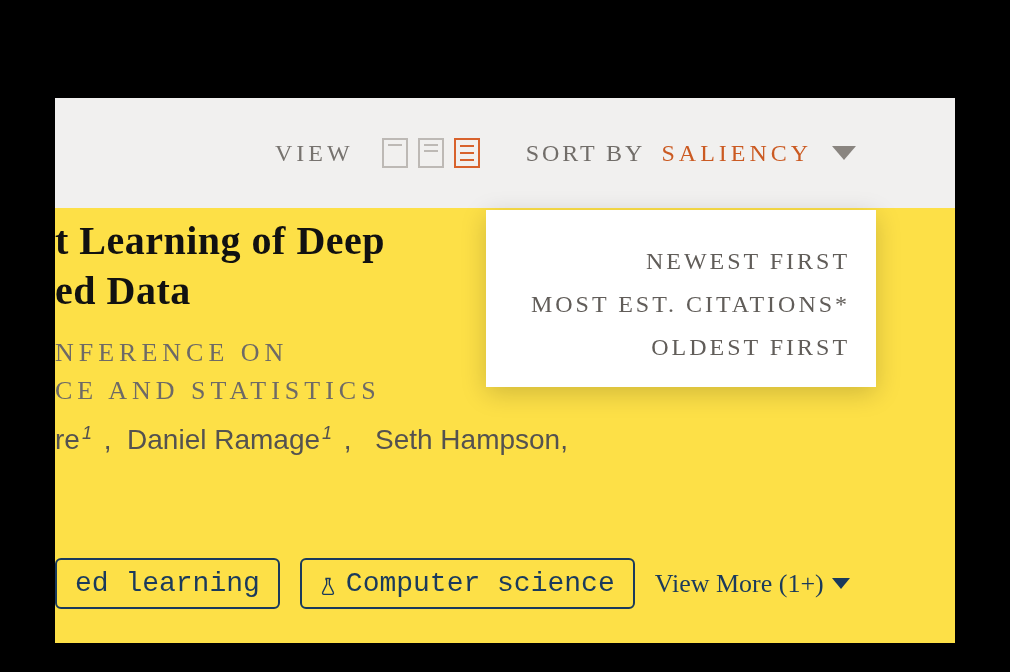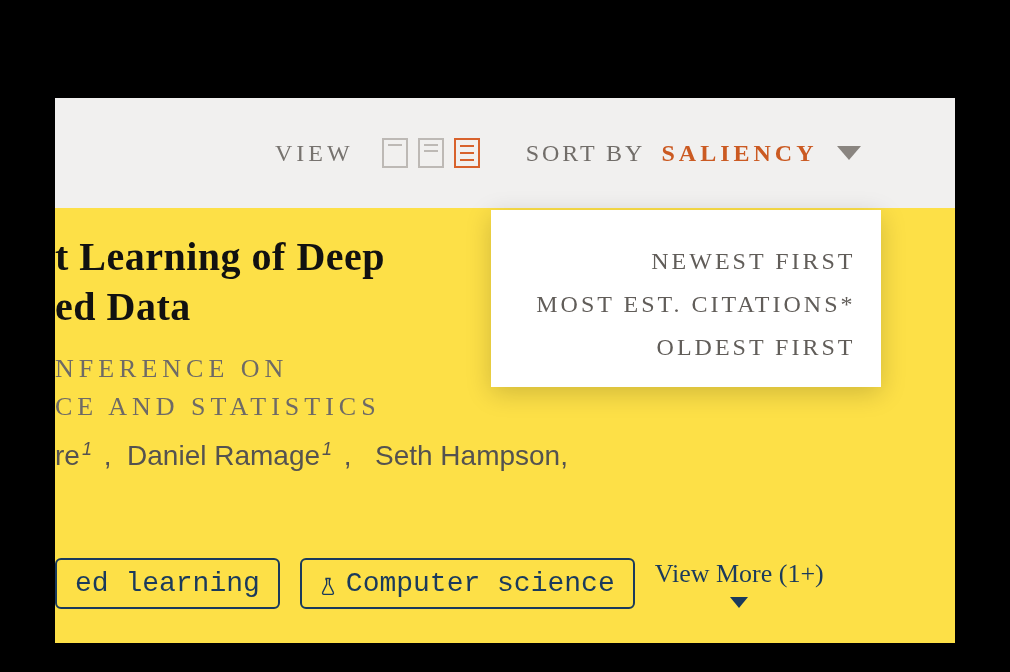--- a/index.html
+++ b/index.html
@@ -54,21 +54,21 @@
   .view-icon.full .ln {
     position:absolute; left:4px; right:4px; height:2px; background:#d8622c;
   }
   .sort-area {
     position: relative;
     display:flex;
     align-items:center;
     gap: 16px;
   }
   .sort-label { letter-spacing: 3px; color:#716d69; font-size:24px; }
-  .sort-value { color:#cb5a22; letter-spacing: 4px; font-size:24px; font-weight:700; }
+  .sort-value { color:#cb5a22; letter-spacing: 4px; font-size:24px; font-weight:400; }
   .chevron-down {
     width:0; height:0;
     border-left:12px solid transparent;
     border-right:12px solid transparent;
     border-top:14px solid #8a8580;
     display:inline-block;
     margin-left:4px;
   }
   .dropdown {
     position:absolute;
@@ -86,21 +86,21 @@
   }
   .dropdown .opt { padding: 8px 0; cursor:pointer; white-space:nowrap; }
 
   .content {
     padding: 30px 20px 0 0;
     position: relative;
   }
   .title-block {
     position:absolute;
     left: 0px;
-    top: 24px;
+    top: 8px;
   }
   .title {
     font-family: Georgia, serif;
     font-weight: 700;
     font-size: 40px;
     color:#111;
     line-height: 1.25;
     letter-spacing: 0.5px;
   }
   .venue {
@@ -141,21 +141,20 @@
     width:16px; height:20px; display:inline-block; position:relative;
   }
   .flask-icon svg { width:100%; height:100%; }
   .view-more {
     color:#1a3a5c;
     font-size: 26px;
     display:flex;
     align-items:center;
     gap:8px;
     font-family: Georgia, serif;
-    flex-direction: column;
   }
   .view-more .chev {
     width:0;height:0;
     border-left:9px solid transparent;
     border-right:9px solid transparent;
     border-top:11px solid #1a3a5c;
   }
 </style>
 </head>
 <body>

